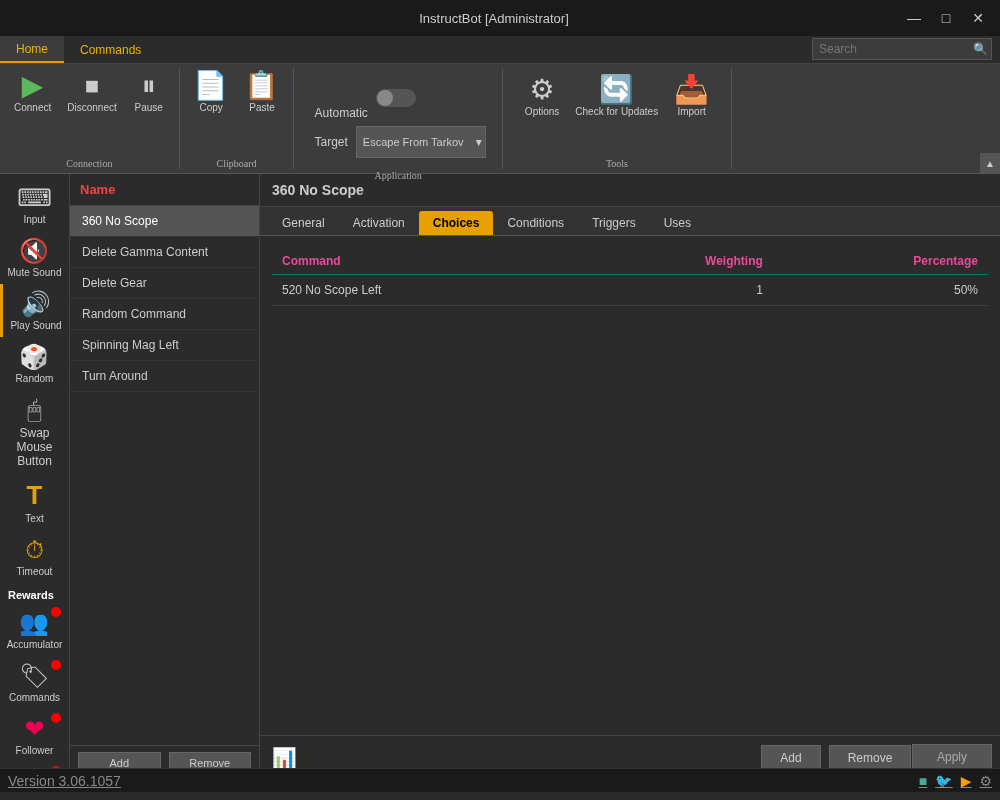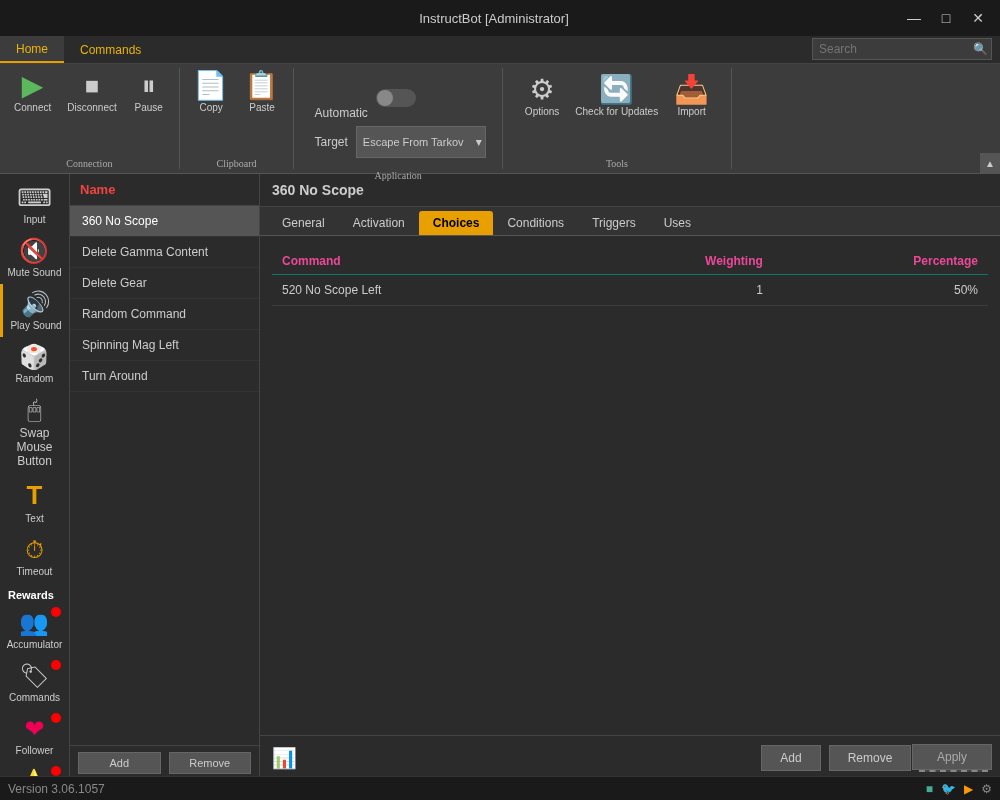--- a/index.html
+++ b/index.html
@@ -401,28 +401,29 @@
       background: #444;
     }
 
     
     #statusbar {
       height: 24px;
       background: #1a1a1a;
       display: flex;
       align-items: center;
       padding: 0 8px;
-      font-size: 12px;
+      font-size: 14px;
       color: #888;
       border-top: 1px solid #333;
       position: absolute;
-      bottom: 0;
+      bottom: 8px;
       left: 0;
       right: 0;
       gap: 8px;
+      text-decoration: underline;
     }
     .statusbar-icons {
       margin-left: auto;
       display: flex;
       gap: 8px;
     }
 
     
     #apply-area {
       position: absolute;

